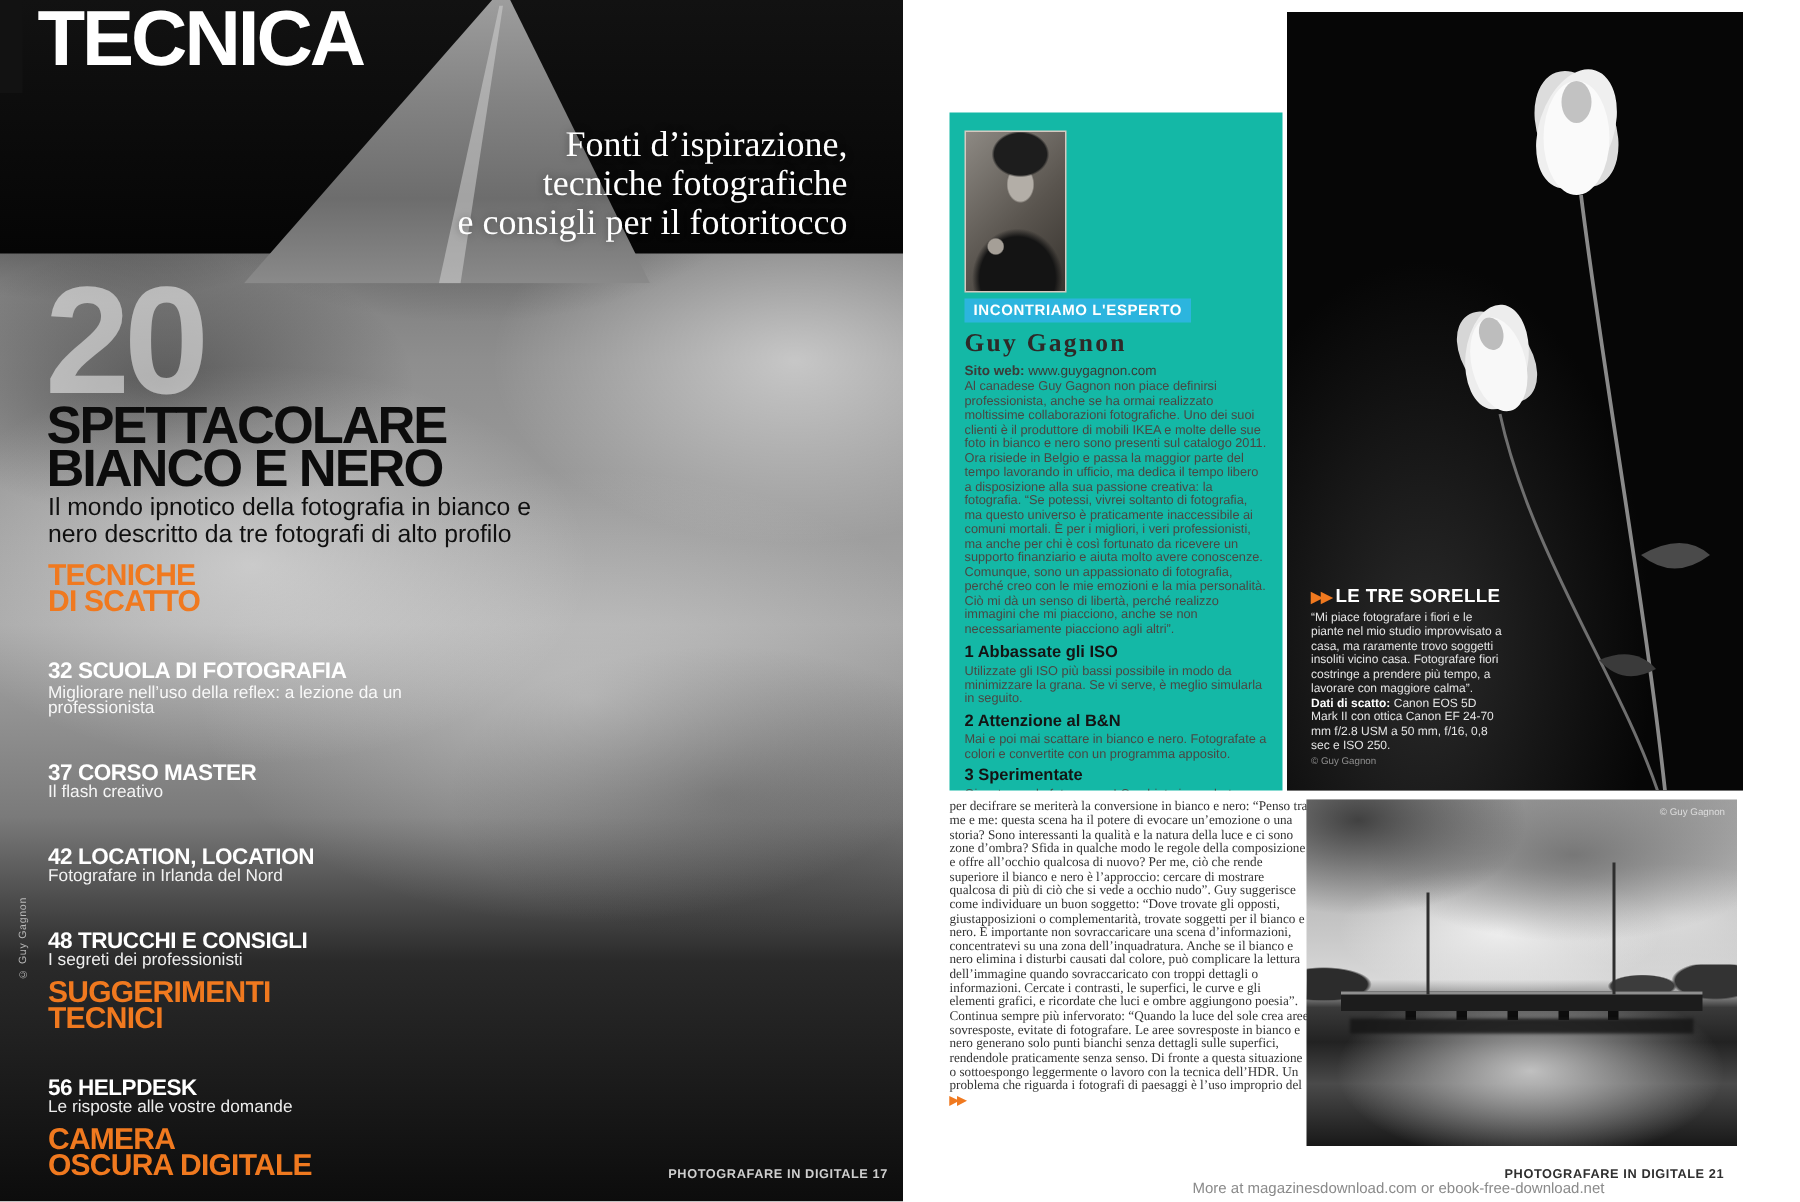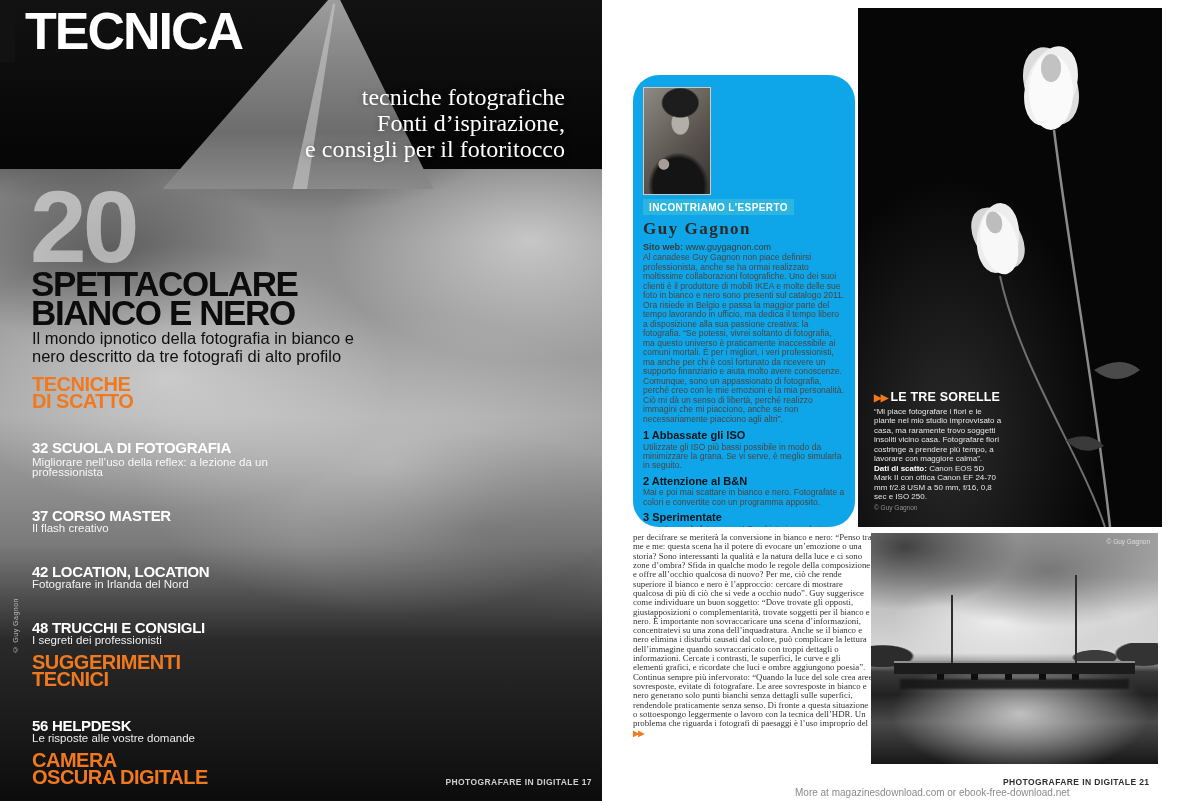--- a/index.html
+++ b/index.html
@@ -33,21 +33,21 @@
   .ground { position:absolute; left:0; top:632; width:100%; height:169px;
       background:linear-gradient(180deg,#121212,#050505); }
   .road { position:absolute; left:0; top:612; width:100%; height:189px;
       background:linear-gradient(180deg,#9d9d9d,#838383 35%,#6d6d6d 70%,#8a8a8a);
       clip-path:polygon(54.5% 0%, 56.5% 0%, 72% 100%, 27% 100%); }
   .road-stripe { position:absolute; left:0; top:612; width:100%; height:189px; background:#cfcfcf; opacity:.55;
       clip-path:polygon(55.3% 2%, 55.7% 2%, 51% 100%, 48.6% 100%); }
 
   .tecnica-shadow { position:absolute; left:551; top:26; width:15px; height:62px; background:#121212; }
   .tecnica-box { position:absolute; left:285; top:17; width:267px; height:62px; display:flex;
-      align-items:center; justify-content:center; }
+      align-items:flex-start; justify-content:center; }
   .tecnica-box span { color:#fff; font-weight:700; font-size:52px; letter-spacing:-2px; line-height:1; }
   .tagline { position:absolute; right:37px; top:84px; text-align:right; color:#fff;
       font-family:"Liberation Serif", serif; font-size:24px; line-height:26px;
       text-shadow:0 0 6px rgba(0,0,0,.35); }
   .issue-number { position:absolute; left:30px; top:176px; font-size:102px; font-weight:700;
       letter-spacing:-4px; line-height:1; color:rgba(255,255,255,.52); }
   .main-title { position:absolute; left:31px; top:269px; font-size:35px; font-weight:700;
       letter-spacing:-1.4px; line-height:.84; color:#0c0c0c; }
   .main-title span { display:block; }
   .standfirst { position:absolute; left:32px; top:330px; width:356px; font-size:16.5px;
@@ -62,21 +62,21 @@
   .toc-desc { font-size:11.5px; line-height:9.5px; color:rgba(255,255,255,.92); padding-top:3px; }
   .toc-desc.twoline { line-height:10.5px; }
 
   .credit-vert { position:absolute; left:12px; top:598px; writing-mode:vertical-rl;
       transform:rotate(180deg); font-size:7px; color:#b8b8b8; letter-spacing:.5px; }
   .folio-left { position:absolute; right:10px; bottom:14px; font-size:8.5px; font-weight:700;
       color:#cfcfcf; letter-spacing:.4px; }
 
   
   .expert-box { position:absolute; left:633px; top:75px; width:222px; height:452px;
-      background:#0ea5e9; overflow:hidden;border-radius:26px; }
+      background:#14b8a6; overflow:hidden; }
   .expert-inner { position:absolute; left:10px; top:6px; width:202px; }
   .portrait { float:left; width:68px; height:108px; margin:6px 8px 2px 0;
       background:
         radial-gradient(ellipse 30px 24px at 55% 14%, #1d1d1d 58%, transparent 64%),
         radial-gradient(ellipse 15px 20px at 55% 33%, #b3aea7 55%, transparent 62%),
         radial-gradient(ellipse 9px 9px at 30% 72%, #a59f97 55%, transparent 65%),
         radial-gradient(ellipse 42px 46px at 52% 92%, #141414 60%, transparent 72%),
         linear-gradient(135deg,#8d8983,#5a554f 55%,#38342f);
       border:1px solid #d6c8bf; }
   .badge { display:inline-block; background:#2cb5de; color:#fff; font-weight:700; font-size:10px;
@@ -147,22 +147,22 @@
       <div class="ground"></div>
       <div class="road"></div>
       <div class="road-stripe"></div>
 
       <div class="tecnica-shadow"></div>
       <div class="tecnica-box">
         <span>TECNICA</span>
       </div>
 
       <div class="tagline">
+        <span style="display:block">Fonti d’ispirazione,</span>
         <span style="display:block">tecniche fotografiche</span>
-        <span style="display:block">Fonti d’ispirazione,</span>
         <span style="display:block">e consigli per il fotoritocco</span>
       </div>
 
       <div class="issue-number">20</div>
 
       <h1 class="main-title">
         <span>SPETTACOLARE</span>
         <span>BIANCO E NERO</span>
       </h1>
 

